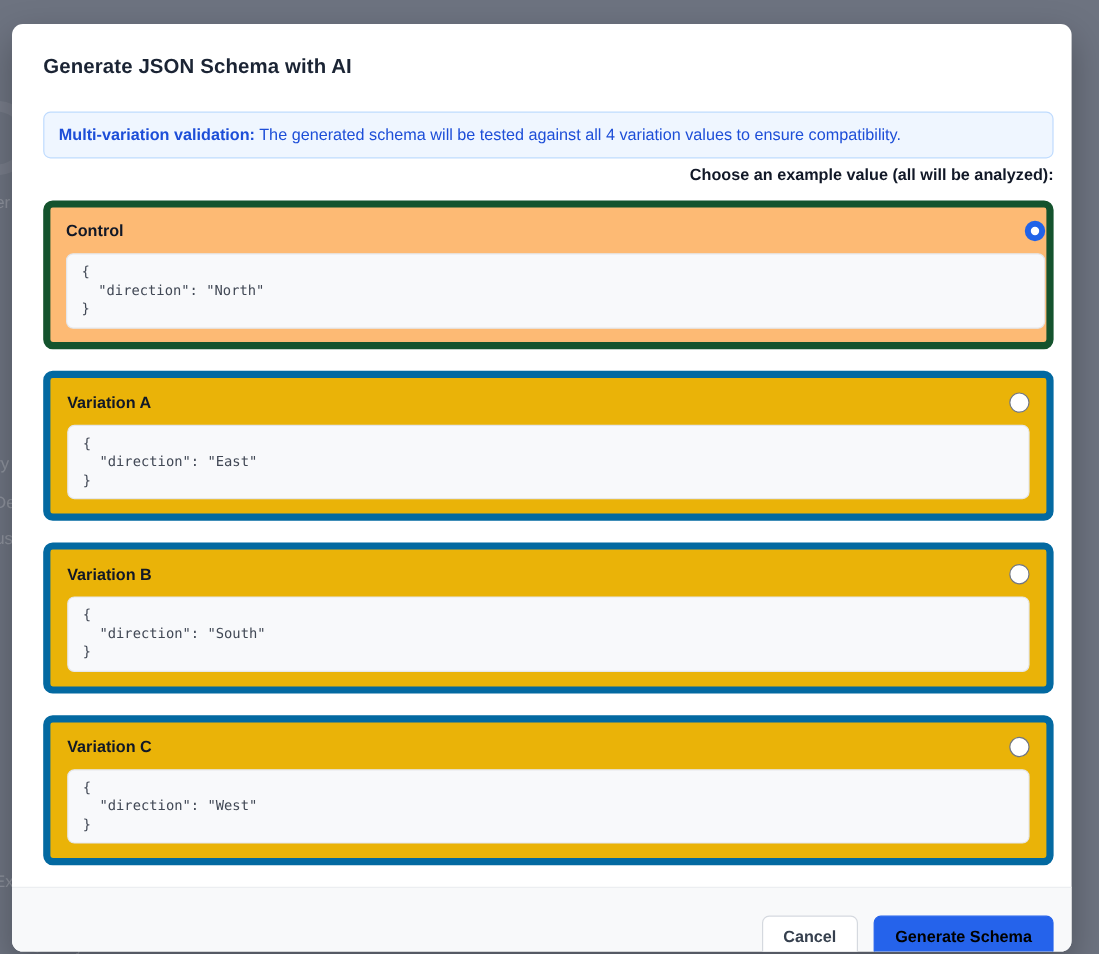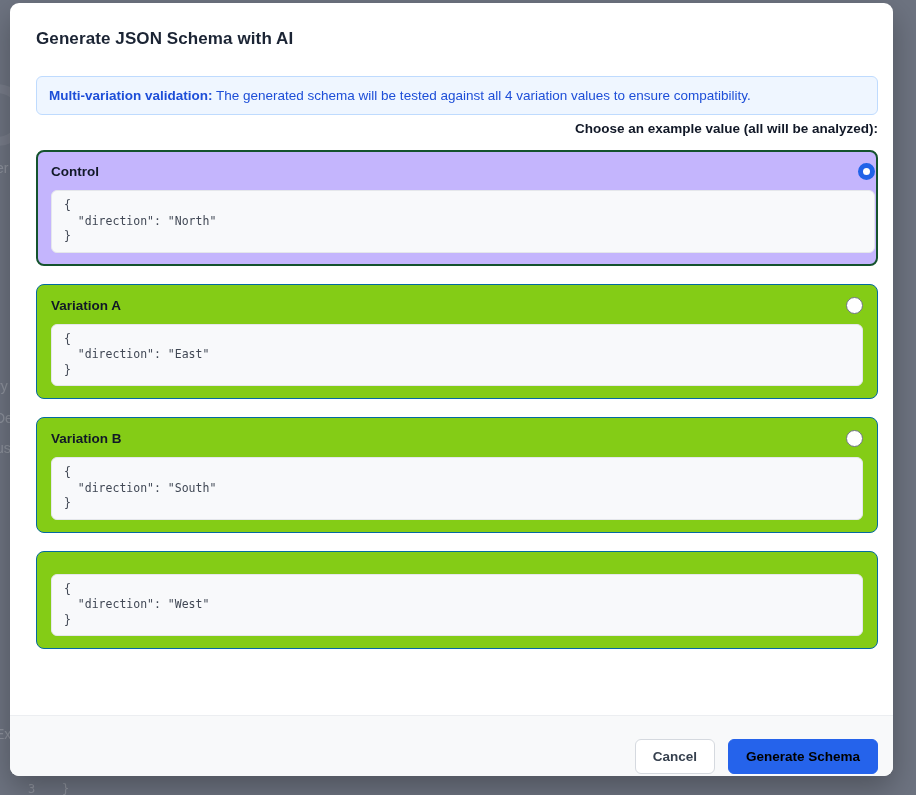--- a/index.html
+++ b/index.html
@@ -26,21 +26,21 @@
   .f5 { left: -5px; top: 726px; }
   .f6 { left: 28px; top: 782px; }
   .f7 { left: 62px; top: 782px; }
   .bg-circle {
     position: absolute; left: -34px; top: 84px; width: 62px; height: 62px;
     border: 9px solid rgba(255,255,255,0.07); border-radius: 50%; z-index: 0;
   }
 
   .modal {
     position: absolute;
-    left: 10px; top: 3px;
+    left: 10px; top: 20px;
     width: 883px; height: 773px;
     background: #ffffff;
     border-radius: 9px;
     box-shadow: 0 12px 30px rgba(0,0,0,0.28);
     display: flex;
     flex-direction: column;
     z-index: 1;
     overflow: hidden;
   }
 
@@ -71,30 +71,30 @@
 
   .choose-label {
     font-size: 13.5px;
     font-weight: 700;
     color: #111827;
     margin-bottom: 14px;
     text-align: right;
   }
 
   .option-card {
-    border: 1px solid #0369a1;
-    background: #84cc16;
+    border: 6px solid #0369a1;
+    background: #eab308;
     border-radius: 8px;
     padding: 12px 14px 12px 14px;
     margin-bottom: 18px;
     cursor: pointer;
   }
   .option-card.selected {
-    border: 2px solid #14532d;
-    background: #c4b5fd;
+    border: 6px solid #14532d;
+    background: #fdba74;
     padding: 11px 1px 11px 13px;
   }
 
   .option-header {
     display: flex;
     align-items: center;
     justify-content: space-between;
   }
   .option-label {
     font-size: 13.5px;
@@ -207,20 +207,24 @@
       <div class="option-header">
         <span class="option-label">Variation B</span>
         <span class="radio"></span>
       </div>
       <div class="code-block">{
   "direction": "South"
 }</div>
     </div>
 
     <div class="option-card">
+      <div class="option-header">
+        <span class="option-label">Variation C</span>
+        <span class="radio"></span>
+      </div>
       <div class="code-block">{
   "direction": "West"
 }</div>
     </div>
 
   </div>
 
   <div class="modal-footer">
     <button class="btn btn-cancel">Cancel</button>
     <button class="btn btn-primary">Generate Schema</button>

